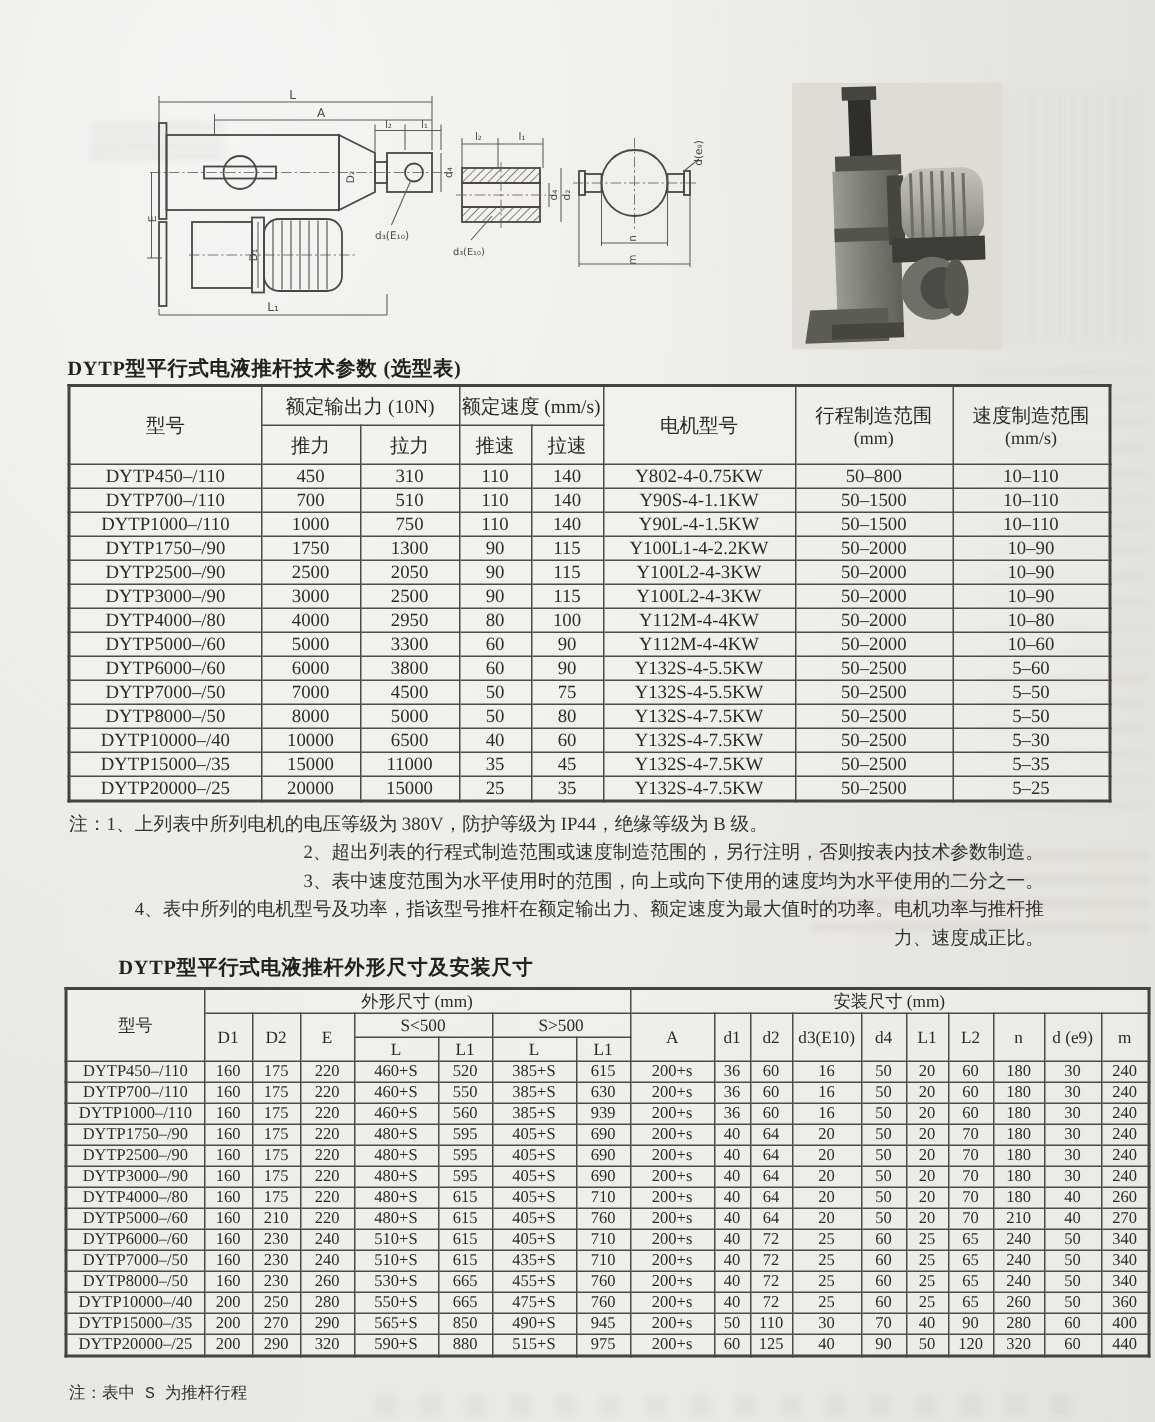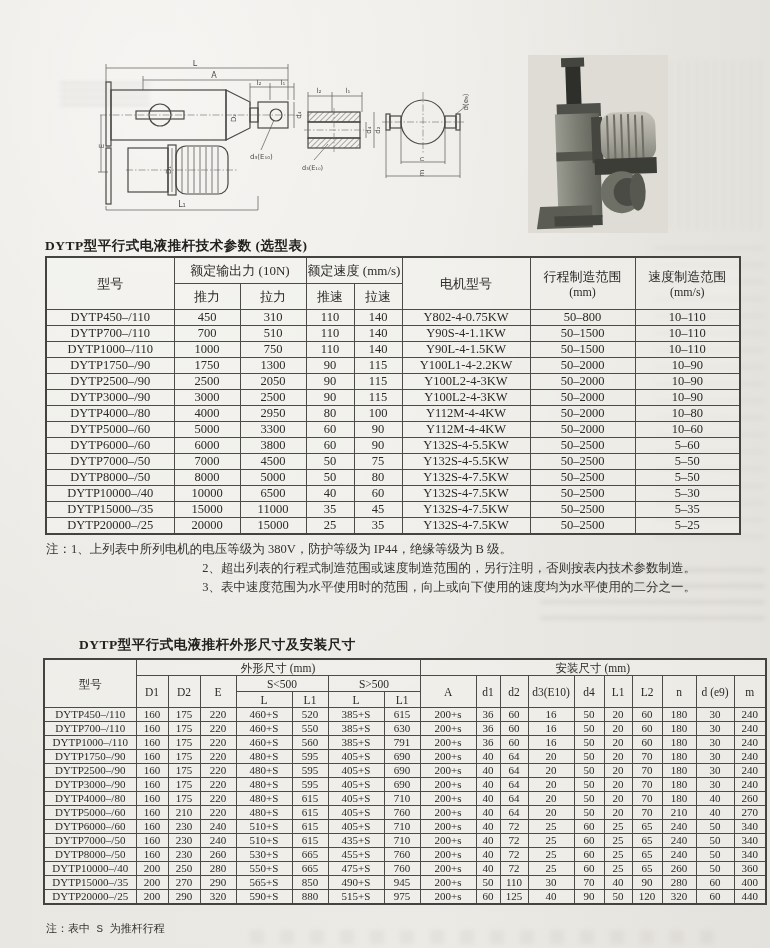--- a/index.html
+++ b/index.html
@@ -407,20 +407,21 @@
           <td>50–2500</td>
           <td>5–25</td>
         </tr>
       </tbody>
   </table>
 
   <div class="notes">
     <div class="nl">注：1、上列表中所列电机的电压等级为 380V，防护等级为 IP44，绝缘等级为 B 级。</div>
     <div class="nl">2、超出列表的行程式制造范围或速度制造范围的，另行注明，否则按表内技术参数制造。</div>
     <div class="nl">3、表中速度范围为水平使用时的范围，向上或向下使用的速度均为水平使用的二分之一。</div>
+    <div class="nl">4、表中所列的电机型号及功率，指该型号推杆在额定输出力、额定速度为最大值时的功率。电机功率与推杆推力、速度成正比。</div>
   </div>
 
   <div class="sec-head" id="sec2">DYTP型平行式电液推杆外形尺寸及安装尺寸</div>
 
   <table id="t2">
     <colgroup>
       <col style="width:92px">
         <col style="width:32px">
         <col style="width:32px">
         <col style="width:36px">
@@ -511,21 +512,21 @@
           <td>240</td>
         </tr>
         <tr>
           <td>DYTP1000–/110</td>
           <td>160</td>
           <td>175</td>
           <td>220</td>
           <td>460+S</td>
           <td>560</td>
           <td>385+S</td>
-          <td>791</td>
+          <td>939</td>
           <td>200+s</td>
           <td>36</td>
           <td>60</td>
           <td>16</td>
           <td>50</td>
           <td>20</td>
           <td>60</td>
           <td>180</td>
           <td>30</td>
           <td>240</td>

